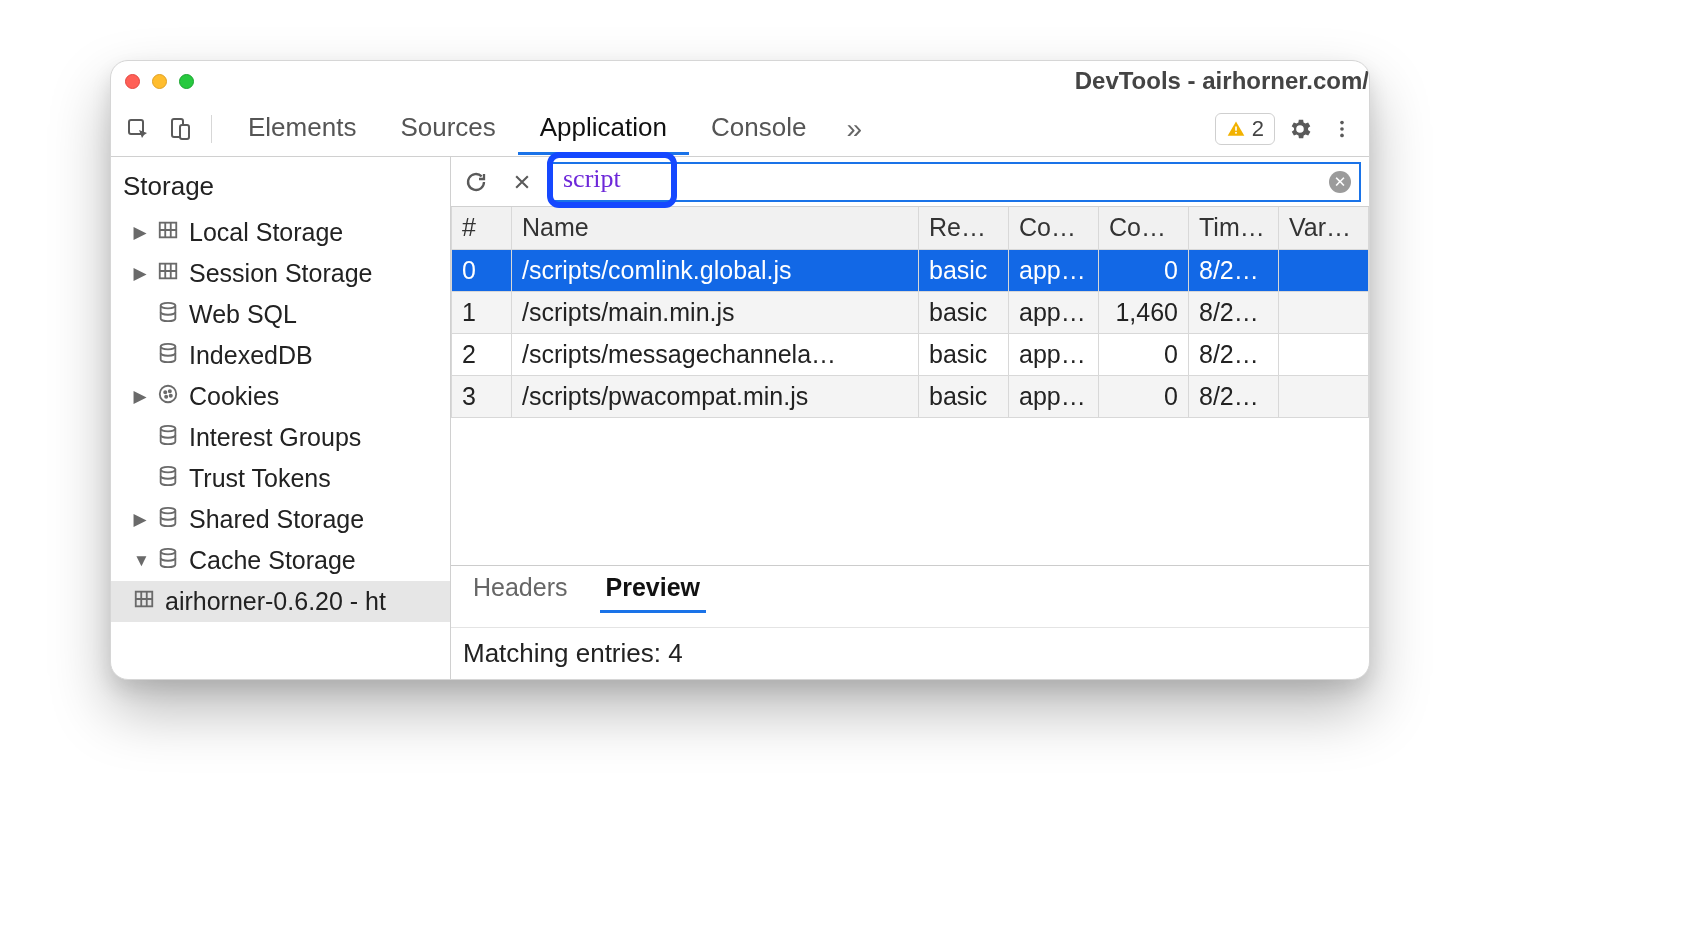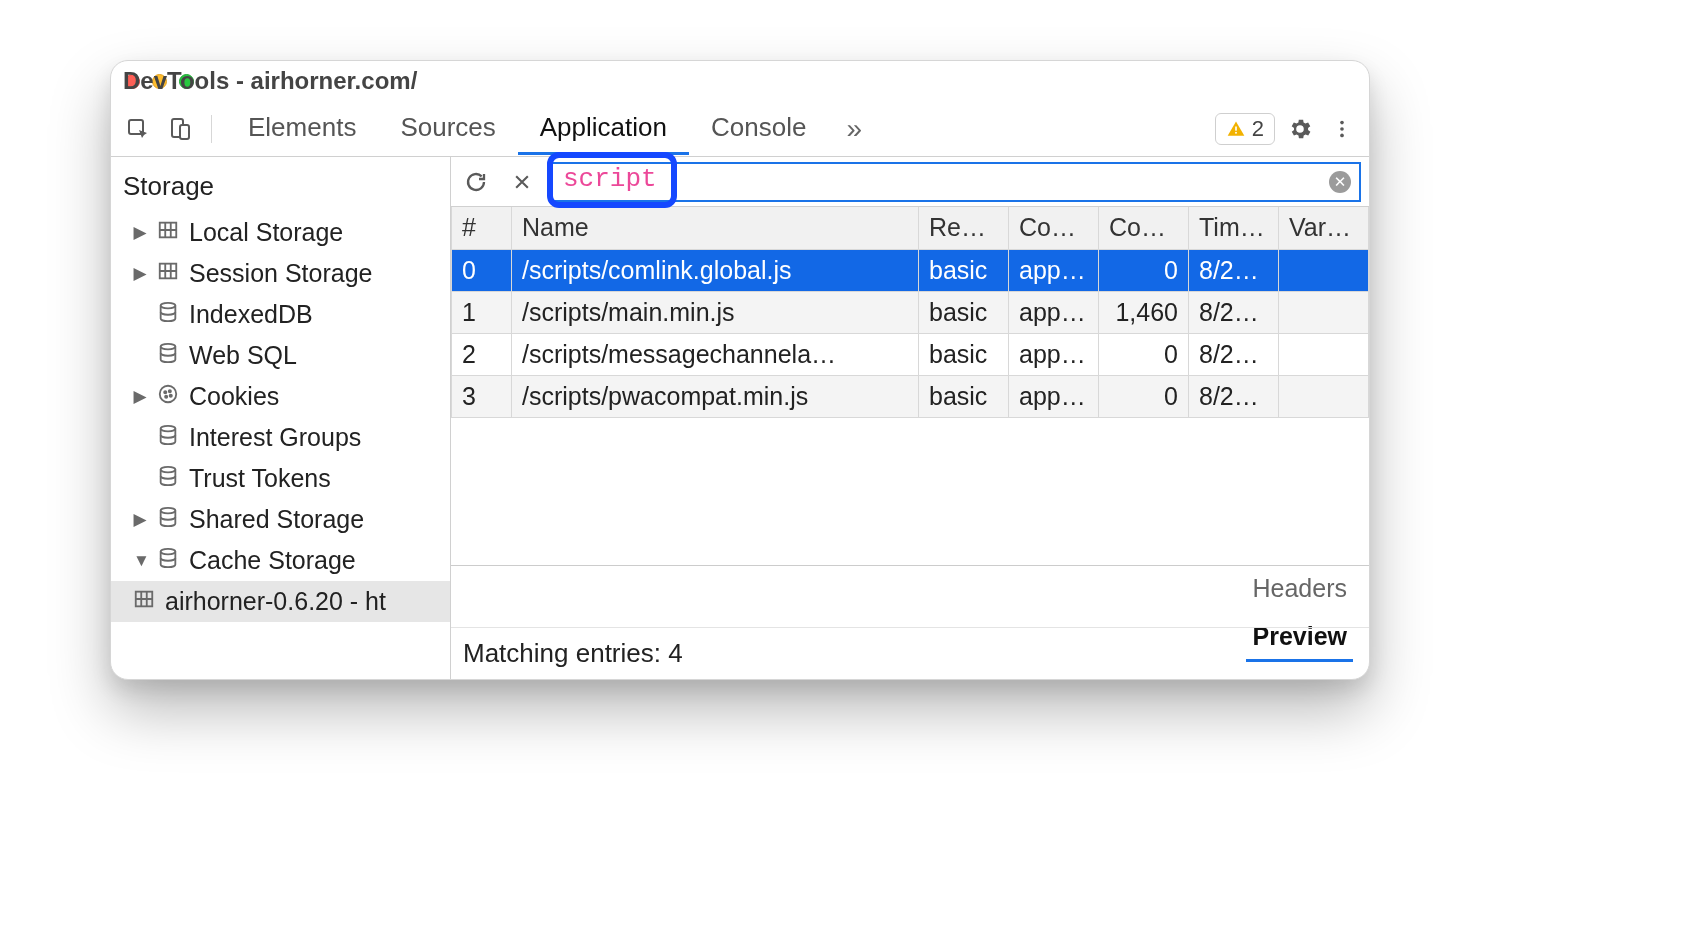--- a/index.html
+++ b/index.html
@@ -33,21 +33,21 @@
     align-items: center;
     padding: 0 14px;
     position: relative;
   }
   .titlebar .tlights { display:flex; gap:12px; align-items:center; }
   .tlight { width:15px; height:15px; border-radius:50%; }
   .tlight.red{background:#ff5f56;border:1px solid #e24640;}
   .tlight.yellow{background:#ffbd2e;border:1px solid #dfa023;}
   .tlight.green{background:#27c93f;border:1px solid #1ba430;}
   .titlebar .title{
-    position:absolute;left:12px;right:0;text-align:left;
+    position:absolute;left:12px;right:0;text-align:right;
     font-weight:600;font-size:24px;color:#444;
     pointer-events:none;
   }
   
   .tabs-strip{
     height:56px;display:flex;align-items:center;padding:0 10px;
     border-bottom:1px solid #d0d0d0;gap:8px;
   }
   .icon-btn{ width:34px;height:34px;display:flex;align-items:center;justify-content:center;color:#5a5a5a;cursor:pointer; }
   .divider{width:1px;height:28px;background:#d7d7d7;margin:0 6px;}
@@ -80,21 +80,21 @@
   }
   .reset-btn{cursor:pointer;color:#5a5a5a;}
   .clear-btn{cursor:pointer;color:#5a5a5a;font-size:22px;}
   .filter-wrap{
     flex:1;position:relative;border:2px solid #1a73e8;background:#fff;
     height:40px;display:flex;align-items:center;
   }
   .filter-input{
     border:none;outline:none;height:100%;width:100%;
     font-size:26px;padding:0 40px 6px 10px;
-    font-family:Liberation Mono, monospace;color:#ec4899;background:transparent;
+    font-family:Liberation Serif, serif;color:#6d28d9;background:transparent;
   }
   .highlight-ring{
     position:absolute;left:-6px;top:-12px;width:130px;height:56px;border:6px solid #1548ff;border-radius:12px;pointer-events:none;
   }
   .clear-in-input{
     position:absolute;right:8px;top:50%;transform:translateY(-50%);
     width:22px;height:22px;border-radius:50%;background:#9b9b9b;color:#fff;
     display:flex;align-items:center;justify-content:center;font-size:15px;cursor:pointer;
   }
   
@@ -103,21 +103,21 @@
     border:1px solid #d8d8d8;border-top:none;padding:6px 10px;text-align:left;
     overflow:hidden;text-overflow:ellipsis;white-space:nowrap;font-size:25px;font-weight:400;
   }
   .table th{background:#f1f1f1;color:#333;height:42px;}
   .table tr:nth-child(even) td{background:#f4f4f4;}
   .table tr.selected td{background:#1268e6;color:#fff;}
   .table td.num{text-align:right;}
   .table-wrap{flex:1;overflow:hidden;}
   
   .detail-tabs{
-    border-top:1px solid #ccc;height:48px;display:flex;align-items:flex-end;padding:0 16px;flex-direction:column;
+    border-top:1px solid #ccc;height:48px;display:flex;align-items:flex-end;padding:0 16px;gap:26px;
   }
   .dtab{padding:8px 6px;color:#666;border-bottom:3px solid transparent;cursor:pointer;font-size:25px;}
   .dtab.active{color:#111;border-bottom-color:#1a73e8;font-weight:bold;}
   .status-bar{padding:10px 12px;font-size:26px;border-top:1px solid #e4e4e4;margin-top:14px;}
 </style>
 </head>
 <body>
 
 <div class="frame">
 
@@ -195,30 +195,30 @@
               </svg></span>
             <span>Session Storage</span>
           </li>
           <li>
             <span class="tri blank">▶</span>
             <span><svg viewBox="0 0 24 24" fill="none" stroke="currentColor" stroke-width="2">
                 <ellipse cx="12" cy="5" rx="8" ry="3"></ellipse>
                 <path d="M4 5v14c0 1.7 3.6 3 8 3s8-1.3 8-3V5"></path>
                 <path d="M4 12c0 1.7 3.6 3 8 3s8-1.3 8-3"></path>
               </svg></span>
+            <span>Web SQL</span>
+          </li>
+          <li>
+            <span class="tri blank">▶</span>
+            <span><svg viewBox="0 0 24 24" fill="none" stroke="currentColor" stroke-width="2">
+                <ellipse cx="12" cy="5" rx="8" ry="3"></ellipse>
+                <path d="M4 5v14c0 1.7 3.6 3 8 3s8-1.3 8-3V5"></path>
+                <path d="M4 12c0 1.7 3.6 3 8 3s8-1.3 8-3"></path>
+              </svg></span>
             <span>IndexedDB</span>
-          </li>
-          <li>
-            <span class="tri blank">▶</span>
-            <span><svg viewBox="0 0 24 24" fill="none" stroke="currentColor" stroke-width="2">
-                <ellipse cx="12" cy="5" rx="8" ry="3"></ellipse>
-                <path d="M4 5v14c0 1.7 3.6 3 8 3s8-1.3 8-3V5"></path>
-                <path d="M4 12c0 1.7 3.6 3 8 3s8-1.3 8-3"></path>
-              </svg></span>
-            <span>Web SQL</span>
           </li>
           <li>
             <span class="tri">▶</span>
             <span><svg viewBox="0 0 24 24" fill="none" stroke="currentColor" stroke-width="2">
                 <circle cx="12" cy="12" r="9"></circle>
                 <circle cx="9" cy="10" r="1.2" fill="currentColor"></circle>
                 <circle cx="14" cy="9" r="1.2" fill="currentColor"></circle>
                 <circle cx="10" cy="15" r="1.2" fill="currentColor"></circle>
                 <circle cx="15" cy="14" r="1.2" fill="currentColor"></circle>
               </svg></span>

